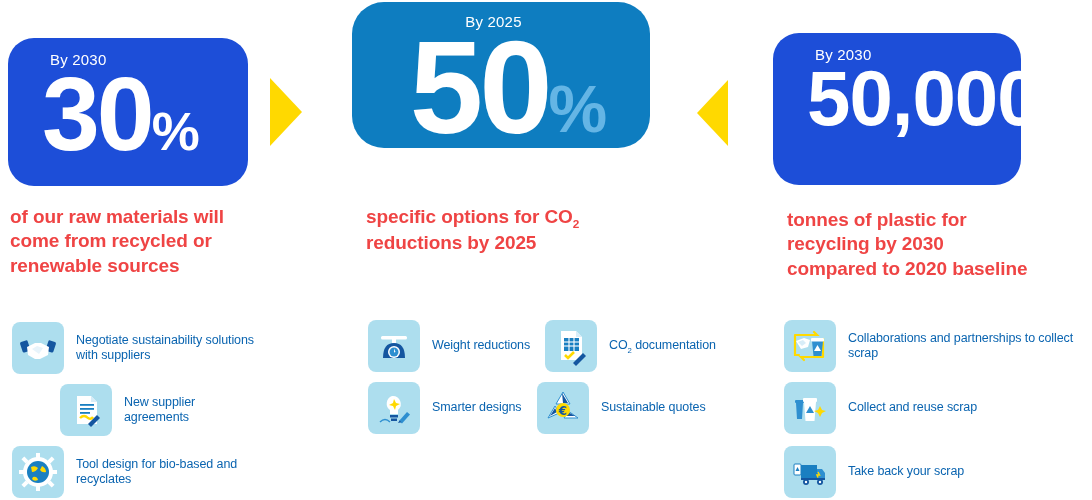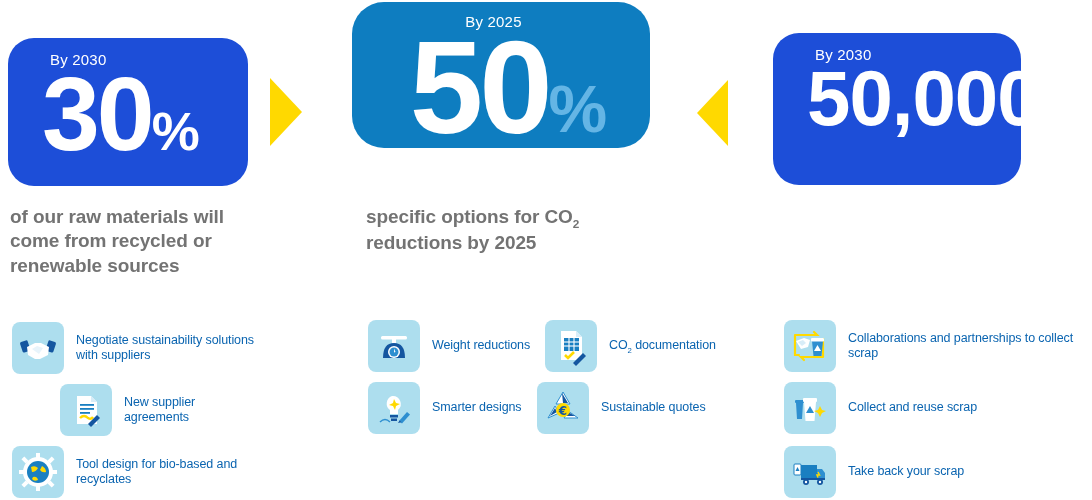--- a/index.html
+++ b/index.html
@@ -72,21 +72,21 @@
   .arrow-left {
     left: 697px; top: 80px;
     border-top: 33px solid transparent;
     border-bottom: 33px solid transparent;
     border-right: 31px solid #ffd900;
   }
 
   
   .stat-caption {
     position: absolute;
-    color: #737373;
+    color: #ef4444;
     font-weight: 800;
     font-size: 19px;
     line-height: 1.28;
     letter-spacing: -.1px;
   }
   .cap-left   { left: 10px;  top: 205px; width: 268px; }
   .cap-center { left: 366px; top: 205px; width: 290px; }
   .cap-right  { left: 787px; top: 208px; width: 300px; }
   .sub { font-size: .62em; vertical-align: sub; }
 
@@ -166,20 +166,25 @@
     <div>of our raw materials will</div>
     <div>come from recycled or</div>
     <div>renewable sources</div>
   </div>
 
   <div class="stat-caption cap-center">
     <div><span>specific options for CO</span><span class="sub">2</span></div>
     <div>reductions by 2025</div>
   </div>
 
+  <div class="stat-caption cap-right">
+    <div>tonnes of plastic for</div>
+    <div>recycling by 2030</div>
+    <div>compared to 2020 baseline</div>
+  </div>
 
   <div class="feature f-l1">
     <div class="feature-tile">
       <svg width="40" height="40" viewBox="0 0 40 40">
         <rect x="3" y="13" width="8" height="11" rx="1.5" fill="#1456a0" transform="rotate(-18 7 18)"></rect>
         <rect x="29" y="13" width="8" height="11" rx="1.5" fill="#1456a0" transform="rotate(18 33 18)"></rect>
         <path d="M9 19 L17 15 L23 15 L31 19 L30 27 L22 31 L17 31 L10 27 Z" fill="#ffffff"></path>
         <path d="M14 21 L19 18 L25 20 L21 26 Z" fill="#e8f4fb"></path>
       </svg>
     </div>

